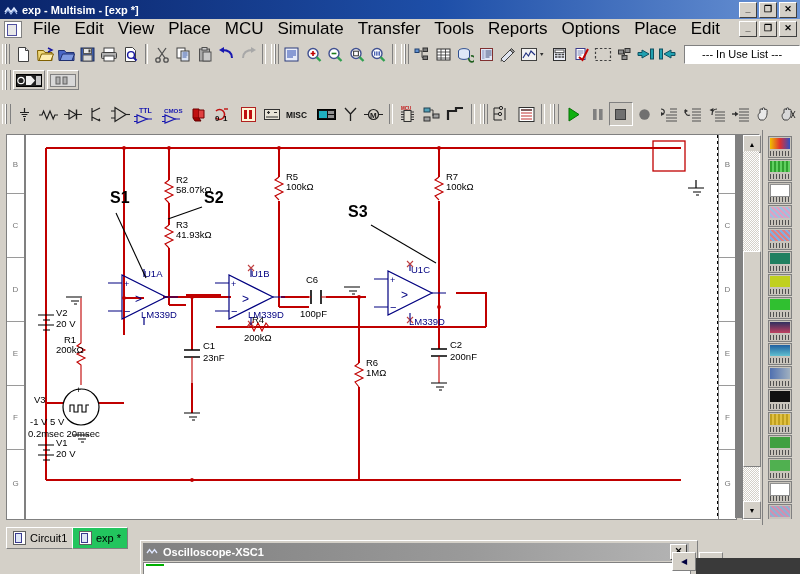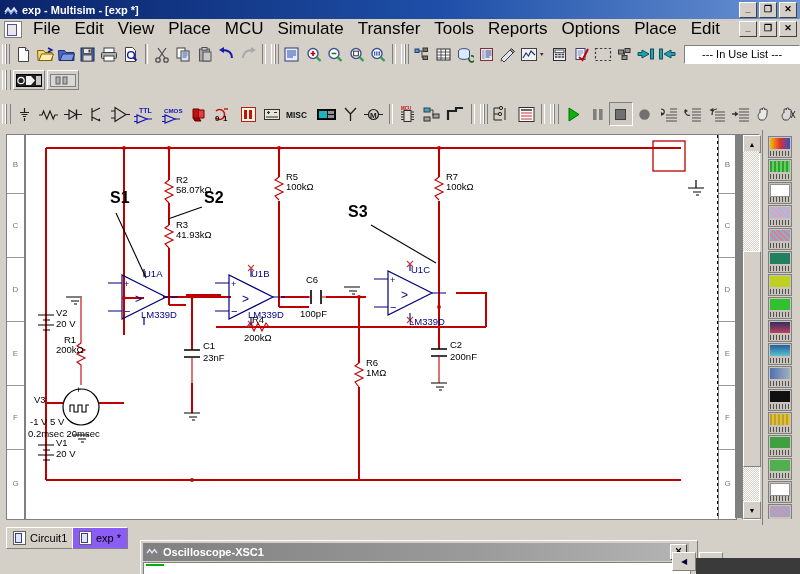--- a/index.html
+++ b/index.html
@@ -945,21 +945,21 @@
         </div>
 
     </div>
   </div>
 
   <div class="tabsbar">
     <div class="ctab" style="left:6px;">
       <span class="tabicon"></span>
       <span>Circuit1</span>
     </div>
-    <div class="ctab" style="left:72px;background:#8b5cf6;">
+    <div class="ctab" style="left:72px;background:#22c55e;">
       <span class="tabicon"></span>
       <span>exp *</span>
     </div>
   </div>
 
   <div class="oscframe"></div>
   <div class="oscbar">
     <div class="oicon">
       <svg width="13" height="11" viewBox="0 0 13 11">
           <path d="M1 7 L3.5 3.5 L6 7 L8.5 3.5 L11 7" stroke="#e0e8ff" stroke-width="1.3" fill="none"></path>

